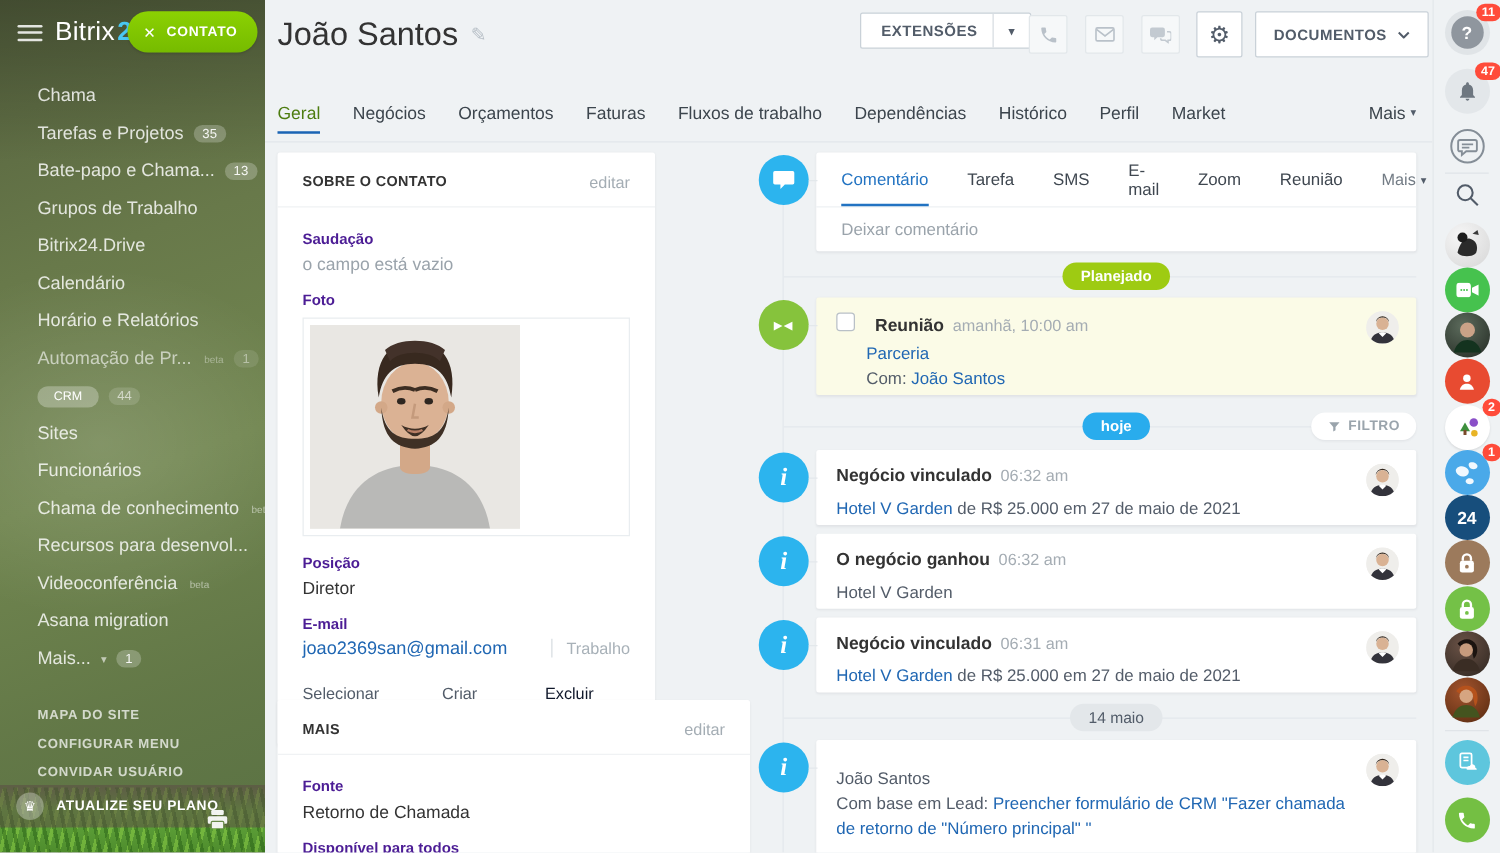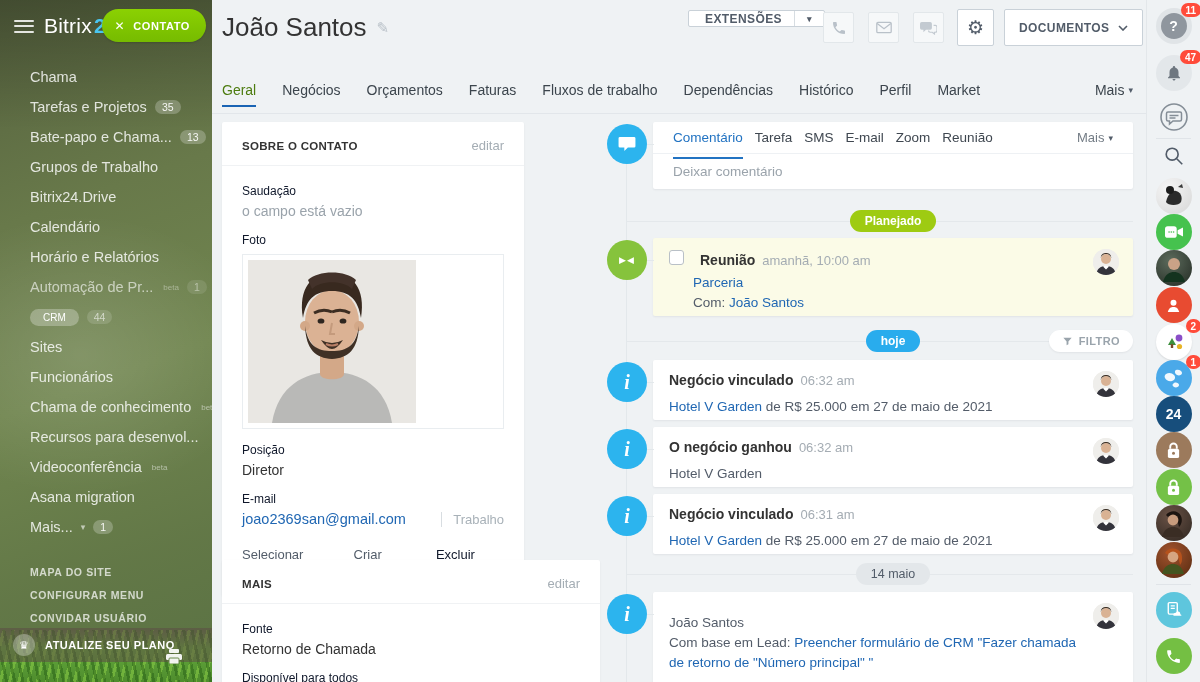--- a/index.html
+++ b/index.html
@@ -62,21 +62,21 @@
   .tab.active { color:#4d7c0f; }
   .tab.active::after { content:""; position:absolute; left:0; right:0; bottom:-9px; height:2px; background:#1a64b4; }
   .tab-more { margin-left:auto; cursor:pointer; color:#3c454d; display:flex; align-items:center; gap:4px; }
 
   
   .card { position:absolute; background:#fff; border-radius:2px; box-shadow:0 1px 2px rgba(60,70,80,.08); }
   .card-head { display:flex; justify-content:space-between; align-items:center; padding:16px 20px 12px; border-bottom:1px solid #f0f2f4; }
   .card-title { font-size:11.5px; font-weight:bold; letter-spacing:.3px; color:#333; }
   .edit-link { font-size:13px; color:#a4adb4; cursor:pointer; }
   .card-body { padding:4px 20px 18px; }
-  .f-label { font-size:12px; color:#0f172a; margin-top:14px; }
+  .f-label { font-size:12px; color:#4c1d95; margin-top:14px;font-weight:bold; }
   .f-value { font-size:14px; color:#333; margin-top:5px; }
   .f-empty { color:#9aa3ab; }
   .photo-frame { margin-top:7px; border:1px solid #e9edf0; padding:5px; height:175px; background:#fff; }
   .photo { width:168px; height:163px; background:#e9e7e3; overflow:hidden; }
   .email-row { display:flex; justify-content:space-between; align-items:baseline; margin-top:5px; }
   .lnk { color:#2067b3; text-decoration:none; cursor:pointer; }
   .email-type { font-size:13px; color:#a8b1b8; border-left:1px solid #d8dde1; padding-left:11px; }
   .field-links { display:flex; align-items:baseline; gap:20px; margin-top:20px; font-size:13px; }
   .dashed { color:#525c69; border-bottom:1px dashed #9aa4ad; cursor:pointer; }
   .dashed.dim { color:#0f172a; border-bottom-color:#ccd3d8; margin-left:auto; }
@@ -93,21 +93,21 @@
   .tl-card { position:absolute; left:653px; width:480px; background:#fff; border-radius:2px; box-shadow:0 1px 2px rgba(60,70,80,.08); padding:12px 50px 12px 16px; }
   .tl-card.planned { background:#fbfbe7; }
   .e-title-row { display:flex; align-items:baseline; gap:7px; }
   .e-title { font-size:14px; font-weight:bold; color:#333; }
   .e-time { font-size:13px; color:#a4acb3; }
   .e-body { font-size:13.5px; color:#535c69; margin-top:9px; line-height:20px; }
   .avatar { position:absolute; right:14px; top:11px; width:26px; height:26px; border-radius:50%; overflow:hidden; background:#efeeeb; cursor:pointer; }
   .cbx { display:inline-block; width:15px; height:15px; border:1px solid #b9c0c7; border-radius:3px; background:#fff; vertical-align:-3px; margin-right:9px; cursor:pointer; }
 
   .composer { position:absolute; left:653px; top:122px; width:480px; background:#fff; border-radius:2px; box-shadow:0 1px 2px rgba(60,70,80,.08); }
-  .c-tabs { display:flex; align-items:center; gap:12px; height:32px; padding:0 20px; border-bottom:1px solid #eef1f4; font-size:13.5px; color:#3f4750; }
+  .c-tabs { display:flex; align-items:center; gap:31px; height:44px; padding:0 20px; border-bottom:1px solid #eef1f4; font-size:13.5px; color:#3f4750; }
   .c-tab { cursor:pointer; position:relative; }
   .c-tab.active { color:#2273c2; }
   .c-tab.active::after { content:""; position:absolute; left:0; right:0; bottom:-14px; height:2px; background:#2273c2; }
   .c-more { margin-left:auto; color:#737c85; font-size:13px; display:flex; align-items:center; gap:4px; cursor:pointer; }
   .c-input { width:100%; border:0; outline:0; padding:10px 20px; font-size:13.5px; font-family:inherit; color:#53606c; background:transparent; }
   .c-input::placeholder { color:#9aa3ab; opacity:1; }
 
   .pill-row { position:absolute; left:653px; width:480px; display:flex; justify-content:center; }
   .pill-row::before { content:""; position:absolute; left:-26px; right:0; top:50%; height:1px; background:#e4e8eb; }
   .pill { position:relative; z-index:1; font-size:12px; font-weight:bold; color:#fff; padding:4px 15px; border-radius:13px; cursor:pointer; }
@@ -224,21 +224,21 @@
         </svg>
     </div>
   </div>
 
   <div class="main">
     <div class="page-title-row">
       <div class="page-title">João Santos</div>
       <div class="edit-pencil">✎</div>
     </div>
 
-    <div class="btn-white" style="left:476px; top:10px; height:17px; padding:0 0 0 16px;">
+    <div class="btn-white" style="left:476px; top:10px; height:29px; padding:0 0 0 16px;">
       <span>EXTENSÕES</span>
       <span class="split-div"></span>
       <span style="padding:0 12px;" class="caret">▾</span>
     </div>
     <div class="hbtn" style="left:611px; top:12px; width:31px; height:31px;">
       <svg width="16" height="16" viewBox="0 0 24 24">
           <path d="M6.6 10.8c1.4 2.8 3.8 5.1 6.6 6.6l2.2-2.2c.3-.3.7-.4 1-.2 1.1.4 2.3.6 3.6.6.6 0 1 .4 1 1V20c0 .6-.4 1-1 1C10.6 21 3 13.4 3 4c0-.6.4-1 1-1h3.5c.6 0 1 .4 1 1 0 1.2.2 2.4.6 3.6.1.3 0 .7-.2 1l-2.3 2.2z" fill="#b9c1c9"></path>
         </svg>
     </div>
     <div class="hbtn" style="left:656px; top:12px; width:31px; height:31px;">

